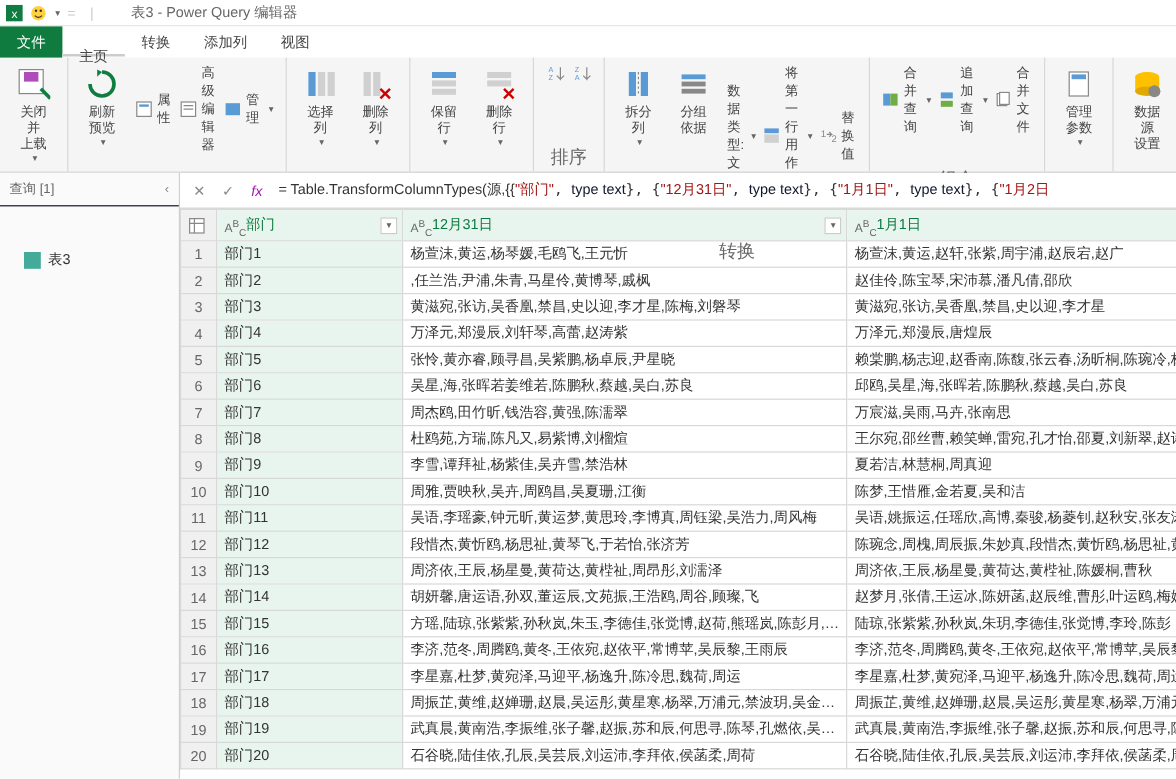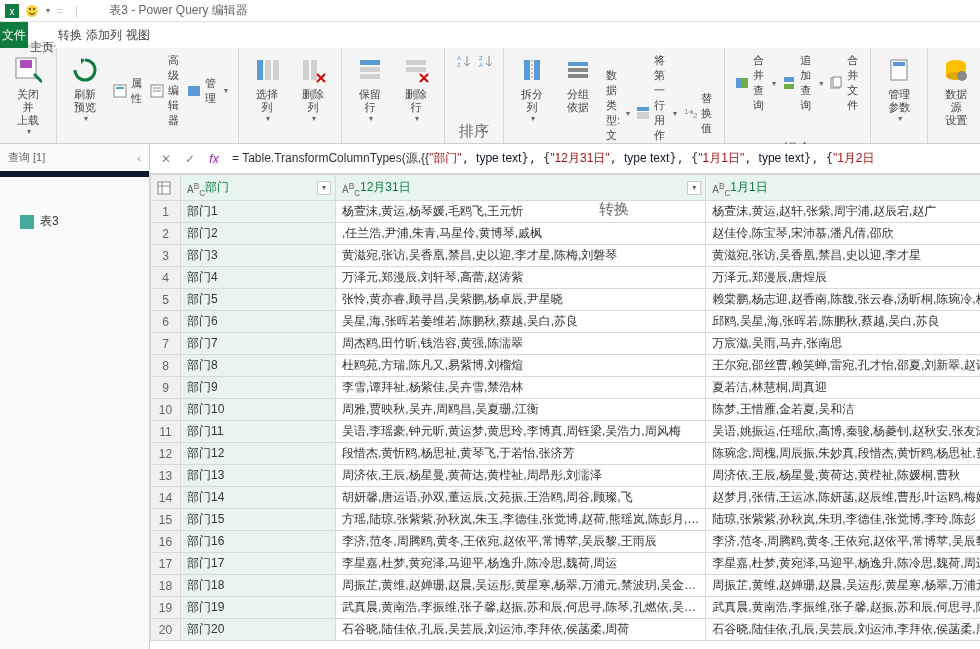--- a/index.html
+++ b/index.html
@@ -2,38 +2,38 @@
 <html><head>
 <meta charset="utf-8">
 <style>
 *{margin:0;padding:0;box-sizing:border-box;font-family:"Microsoft YaHei","Segoe UI",sans-serif;}
 body{background:#fff;font-size:12px;color:#333;overflow:hidden;width:980px;height:649px;}
 .title-bar{height:22px;background:#fff;display:flex;align-items:center;padding-left:4px;border-bottom:1px solid #e0e0e0;}
 .title-bar .q-icon{width:16px;height:16px;margin-right:4px;display:flex;align-items:center;justify-content:center;}
 .title-bar .sep{color:#ccc;margin:0 6px;}
 .title-text{color:#666;margin-left:25px;}
 .ribbon-tabs{height:26px;display:flex;align-items:stretch;background:#fff;}
-.ribbon-tab{padding:0 2px;display:flex;align-items:center;cursor:pointer;color:#444;font-family:Liberation Serif, serif;}
+.ribbon-tab{padding:0 14px;display:flex;align-items:center;cursor:pointer;color:#444;font-family:Liberation Serif, serif;}
 .ribbon-tab.file{background:#0f7b3e;color:#fff;font-weight:400;}
 .ribbon-tab.active{background:#f5f5f5;border-top:2px solid #ccc;margin-top:23px;}
 .ribbon{height:96px;background:#f5f5f5;display:flex;border-bottom:1px solid #d0d0d0;}
 .rgroup{border-right:1px solid #d8d8d8;padding:4px 8px 2px 8px;display:flex;flex-direction:column;justify-content:space-between;}
 .rgroup-body{display:flex;align-items:flex-start;gap:6px;flex:1;}
 .rgroup-label{text-align:center;color:#666;font-size:15px;padding-top:2px;margin-top:24px;}
 .rbtn{display:flex;flex-direction:column;align-items:center;justify-content:flex-start;padding:2px 4px;cursor:pointer;min-width:40px;}
 .rbtn .ico{width:32px;height:32px;display:flex;align-items:center;justify-content:center;margin-bottom:2px;}
 .rbtn .lbl{font-size:11px;text-align:center;color:#444;line-height:13px;white-space:pre-line;}
 .rbtn-sm{display:flex;align-items:center;gap:4px;padding:1px 2px;cursor:pointer;}
 .rbtn-sm .ico{width:16px;height:16px;display:flex;align-items:center;justify-content:center;}
 .rbtn-sm .lbl{font-size:11px;color:#444;}
 .col-stack{display:flex;flex-direction:row;gap:2px;}
 .drop-arrow{font-size:8px;color:#666;margin-left:2px;}
 .main{display:flex;height:505px;}
 .query-pane{width:150px;border-right:1px solid #d0d0d0;background:#fafafa;}
-.query-pane-hdr{padding:6px 8px;color:#666;font-size:11px;display:flex;justify-content:space-between;align-items:center;border-bottom:6px solid #0f172a;}
+.query-pane-hdr{padding:6px 8px;color:#666;font-size:11px;display:flex;justify-content:space-between;align-items:center;border-bottom:1px solid #0f172a;}
 .query-item{padding:4px 8px 4px 20px;display:flex;align-items:center;gap:6px;cursor:pointer;margin-top:32px;}
 .query-item .qico{width:14px;height:14px;background:#4a9;display:inline-block;}
 .content{flex:1;display:flex;flex-direction:column;overflow:hidden;}
 .formula-row{height:30px;display:flex;align-items:center;border-bottom:1px solid #d0d0d0;padding:0 6px;gap:4px;background:#fff;}
 .formula-row .fbtn{width:20px;height:20px;display:flex;align-items:center;justify-content:center;color:#888;cursor:pointer;}
 .formula-row .fx{font-style:italic;color:#a21caf;}
 .formula-input{flex:1;font-family:Consolas,monospace;font-size:12px;padding:2px 4px;white-space:nowrap;overflow:hidden;}
 .formula-input .kw{color:#0f172a;}
 .formula-input .str{color:#a31515;}
 .grid{flex:1;overflow:auto;}

